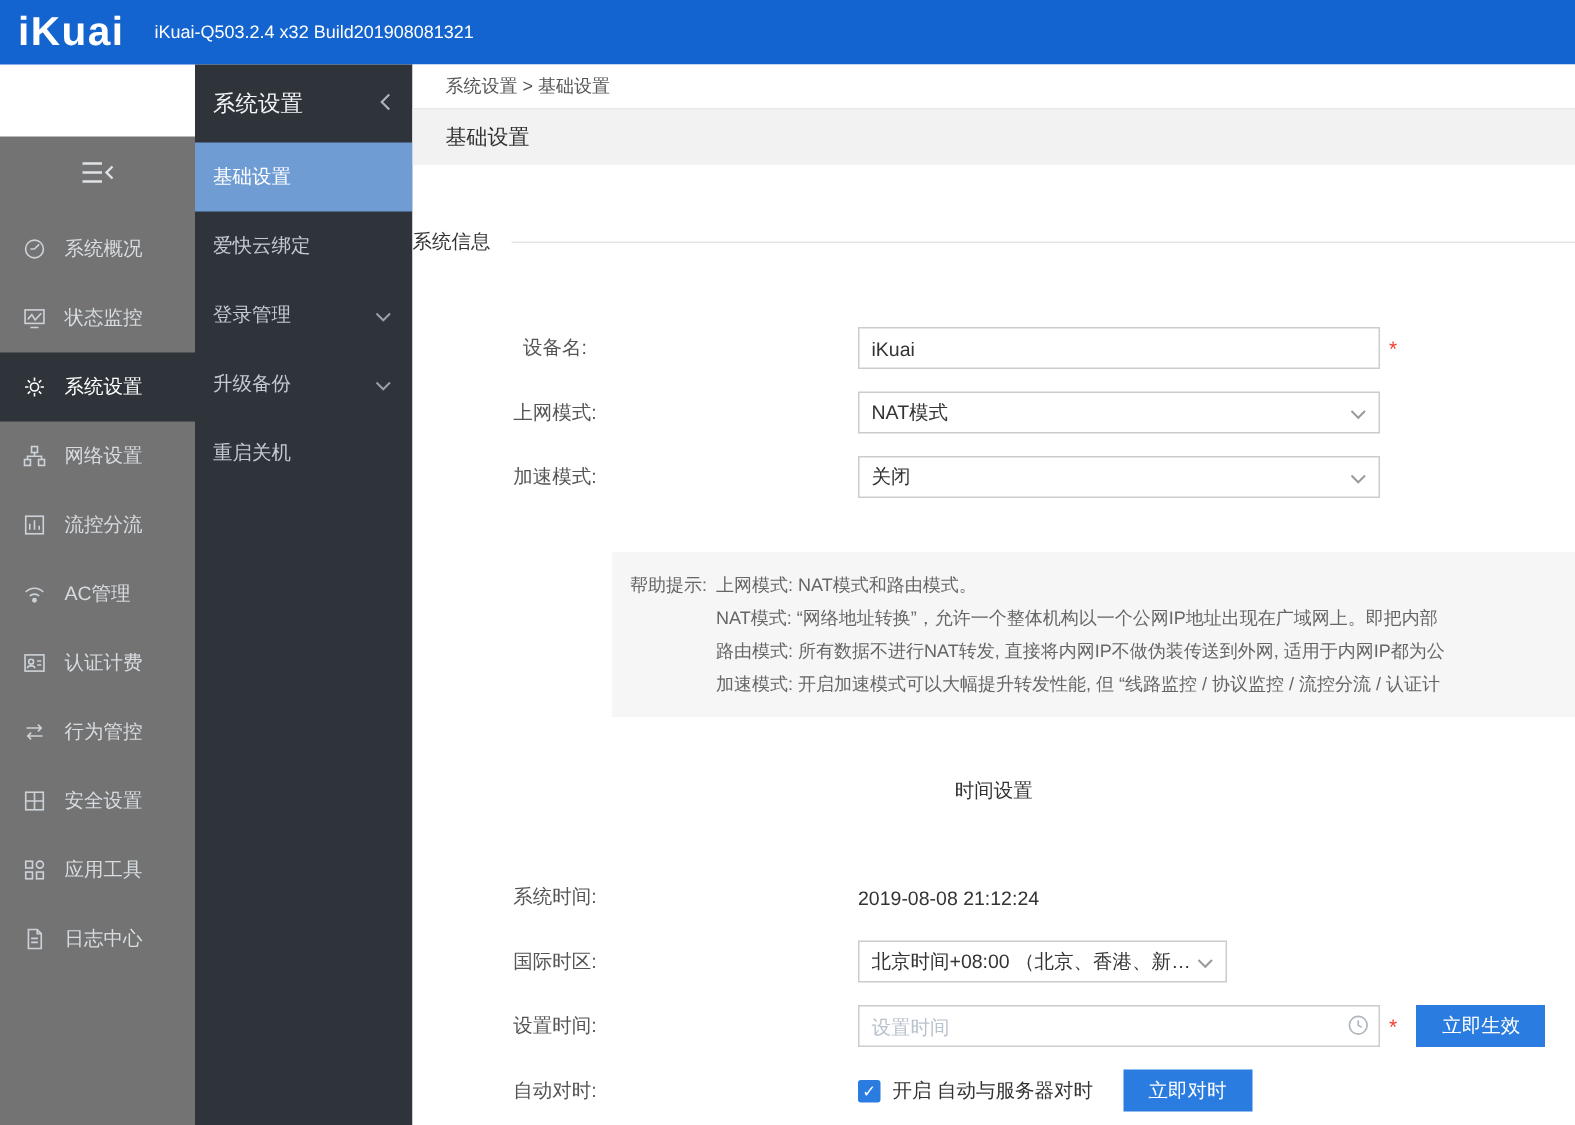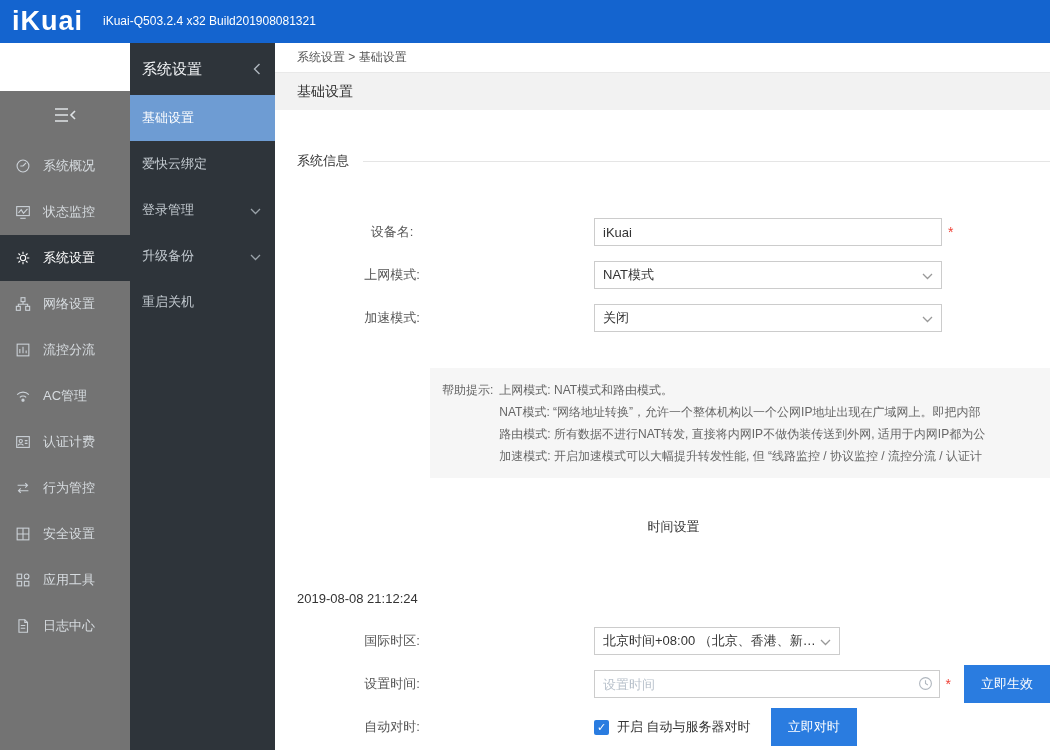--- a/index.html
+++ b/index.html
@@ -23,21 +23,21 @@
   .side-item.active { background:#2e343a; color:#fff; }
   
   .submenu { width:145px; background:#2e343a; color:#c3cad0; flex-shrink:0; }
   .submenu-header { height:52px; display:flex; align-items:center; justify-content:space-between; padding:0 14px 0 12px; color:#f2f4f6; font-size:15px; }
   .sub-item { height:46px; display:flex; align-items:center; justify-content:space-between; padding:0 14px 0 12px; font-size:13px; cursor:pointer; }
   .sub-item.active { background:#6e9cd3; color:#fff; }
   
   .main { flex:1; background:#fff; overflow:hidden; }
   .breadcrumb { height:29px; display:flex; align-items:center; padding-left:22px; font-size:12px; color:#555; }
   .page-header { height:38px; background:#f2f2f2; border-top:1px solid #e9e9e9; display:flex; align-items:center; padding-left:22px; font-size:14px; color:#333; }
-  .content { padding-left:22px; }
+  .content { }
   .section-head { display:flex; align-items:center; font-size:13px; color:#333; }
   .section-head .line { flex:1; height:1px; background:#e5e5e5; margin-left:14px; }
   .sh1 { margin-top:42px; }
   .sh2 { margin-top:40px;flex-direction:column; }
   .form-row { display:flex; align-items:center; height:28px; margin-bottom:15px; }
   .rows1 { margin-top:48px; }
   .rows2 { margin-top:48px; }
   .f-label { width:190px; text-align:center; font-size:13px; color:#555; flex-shrink:0; margin-right:107px; }
   .input, .select {
     width:348px; height:28px; border:1px solid #ccc; background:#fff;
@@ -45,21 +45,21 @@
   }
   .input::placeholder { color:#b9c2cc; }
   .select { display:flex; align-items:center; justify-content:space-between; cursor:pointer; }
   .select .sel-text { overflow:hidden; white-space:nowrap; text-overflow:ellipsis; }
   .select.narrow { width:246px; }
   .required { color:#ef4136; margin-left:6px; font-size:14px; line-height:14px; }
   .static-value { font-size:13px; color:#333;text-align:right; }
   .input-wrap { position:relative; width:348px; }
   .input-wrap .input { width:100%; padding-right:28px; }
   .clock { position:absolute; right:7px; top:6px; }
-  .btn { background:#2a7ce0; color:#fff; border:none; height:38px; font-size:13px; padding:0 17px; cursor:pointer; white-space:nowrap; }
+  .btn { background:#2a7ce0; color:#fff; border:none; height:28px; font-size:13px; padding:0 17px; cursor:pointer; white-space:nowrap; }
   .btn-apply { margin-left:13px; }
   .btn-sync { margin-left:20px; }
   .checkbox { width:15px; height:15px; background:#2a7ce0; border-radius:2px; color:#fff; display:flex; align-items:center; justify-content:center; font-size:11px; cursor:pointer; flex-shrink:0; }
   .checkbox::after { content:"\2713"; }
   .cb-label { margin-left:8px; font-size:13px; color:#333; }
   
   .help-box { margin-top:36px; margin-left:133px; width:calc(100% - 133px); background:#f6f6f6; padding:11px 0 11px 12px; font-size:12px; color:#666; line-height:22px; display:flex; }
   .help-label { flex-shrink:0; margin-right:6px; }
   .help-lines p { margin:0; white-space:nowrap; overflow:hidden; }
 </style>
@@ -319,20 +319,21 @@
         </div>
       </div>
 
       <div class="section-head sh2">
         <span>时间设置</span>
         <span class="line"></span>
       </div>
 
       <div class="rows2">
         <div class="form-row">
+          <span class="f-label">系统时间:</span>
           <span class="static-value">2019-08-08 21:12:24</span>
         </div>
 
         <div class="form-row">
           <span class="f-label">国际时区:</span>
           <div class="select narrow">
             <span class="sel-text">北京时间+08:00 （北京、香港、新加坡、</span>
             <span>
               <svg width="11" height="7" viewBox="0 0 11 7">
                   <polyline points="1,1 5.5,5.5 10,1" stroke="#999" stroke-width="1.3" fill="none"></polyline>

